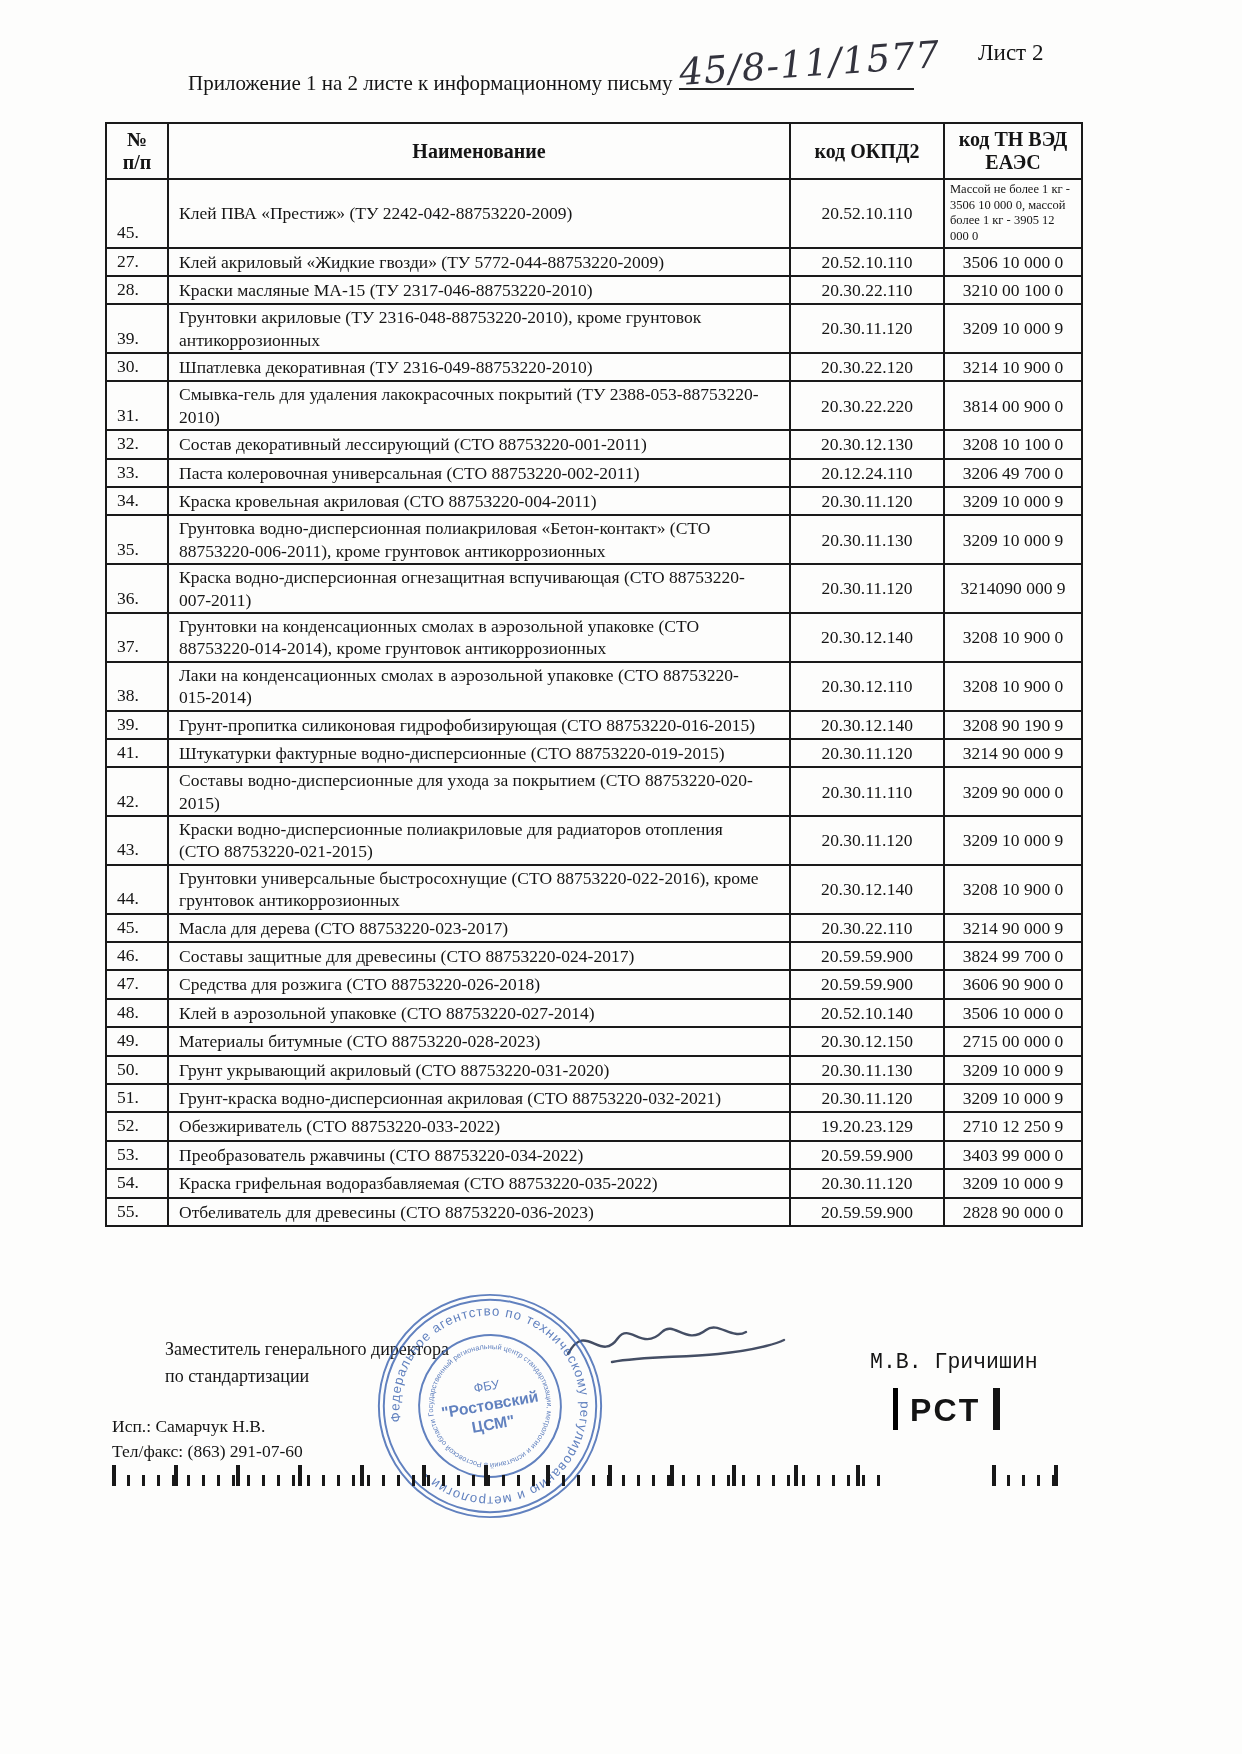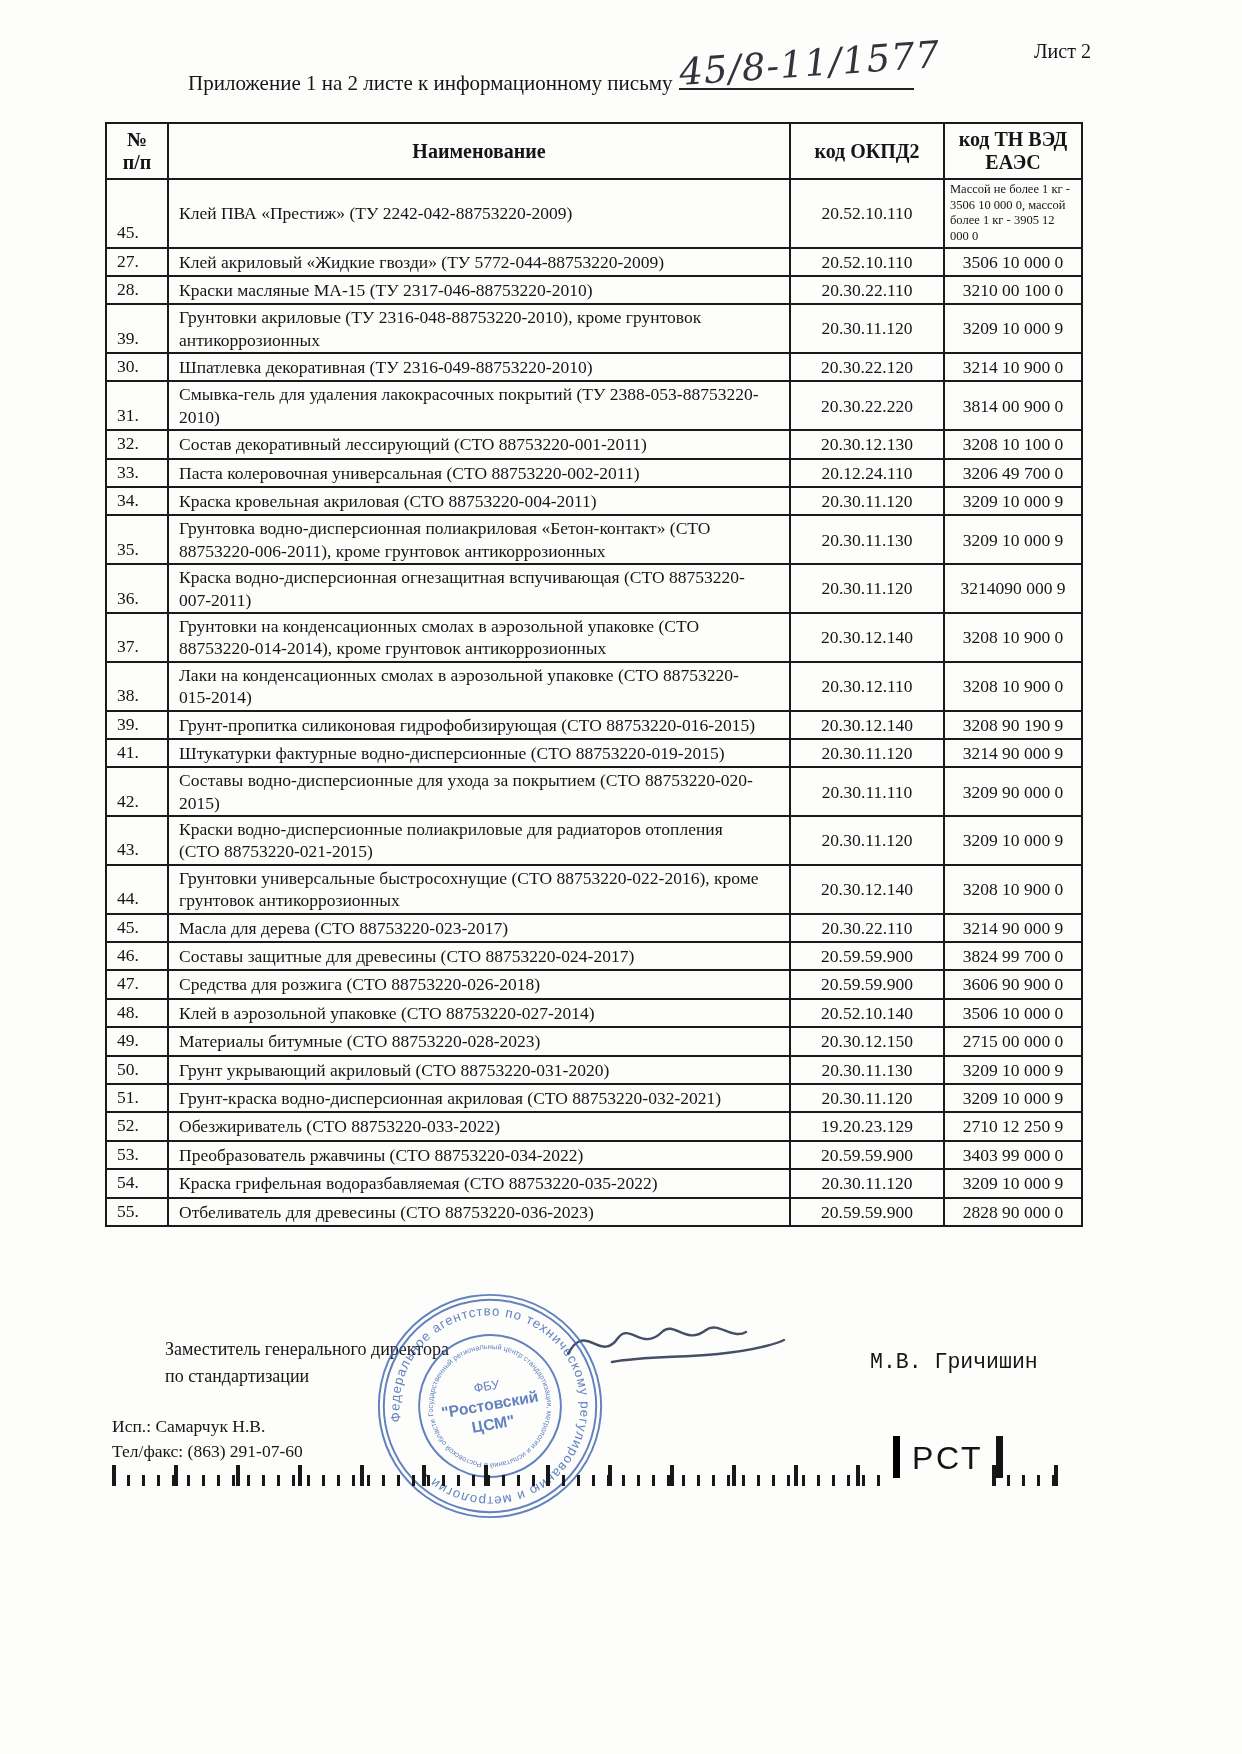--- a/index.html
+++ b/index.html
@@ -1,21 +1,21 @@
 <!DOCTYPE html>
 <html><head>
 <meta charset="utf-8">
 <style>
   html,body { margin:0; padding:0; background:#e8e8e8; }
   .page {
     position:relative; width:1242px; height:1754px; margin:0 auto;
     background:#fefefdff; background:#fdfdfc;
     font-family:"Liberation Serif", serif; color:#151515; overflow:hidden;
   }
-  .sheet-label { position:absolute; top:40px; left:1034px; font-size:20px; }
+  .sheet-label { position:absolute; top:40px; left:978px; font-size:23px; }
   .doc-header { position:absolute; top:66px; left:188px; font-size:21px; white-space:nowrap;text-align:center; }
   .blank-line {
     display:inline-block; width:235px; height:1.05em; margin-left:6px;
     border-bottom:2px solid #222; position:relative; vertical-align:baseline;
   }
   .handwritten {
     position:absolute; left:2px; bottom:-6px; font-size:37px; font-style:italic;
     font-family:"DejaVu Serif", serif; color:#33333d; transform:rotate(-4deg);
     transform-origin:left bottom; white-space:nowrap; letter-spacing:1px;
   }
@@ -49,24 +49,24 @@
   .signature-svg { position:absolute; left:560px; top:1312px; width:230px; height:64px; }
   .ticks {
     position:absolute; top:1464px; height:22px;
     background:
       repeating-linear-gradient(90deg,#181818 0 3px, transparent 3px 15px) left bottom / 100% 11px no-repeat,
       repeating-linear-gradient(90deg,#181818 0 4px, transparent 4px 62px) left bottom / 100% 21px no-repeat;
   }
   .ticks-a { left:112px; width:770px; }
   .ticks-b { left:992px; width:68px; }
   .rst {
-    position:absolute; left:893px; top:1436px; height:42px; line-height:44px;
-    font-family:"Liberation Sans", sans-serif; font-weight:normal; font-size:32px;
+    position:absolute; left:893px; top:1388px; height:42px; line-height:44px;
+    font-family:"Liberation Sans", sans-serif; font-weight:bold; font-size:32px;
     letter-spacing:3px; color:#141414; padding:0 12px;
-    border-left:7px solid #000000; border-right:7px solid #141414;
+    border-left:5px solid #000000; border-right:7px solid #141414;
   }
 </style>
 </head>
 <body>
 
 <div class="page">
 
   <div class="sheet-label">Лист 2</div>
 
   <div class="doc-header">

